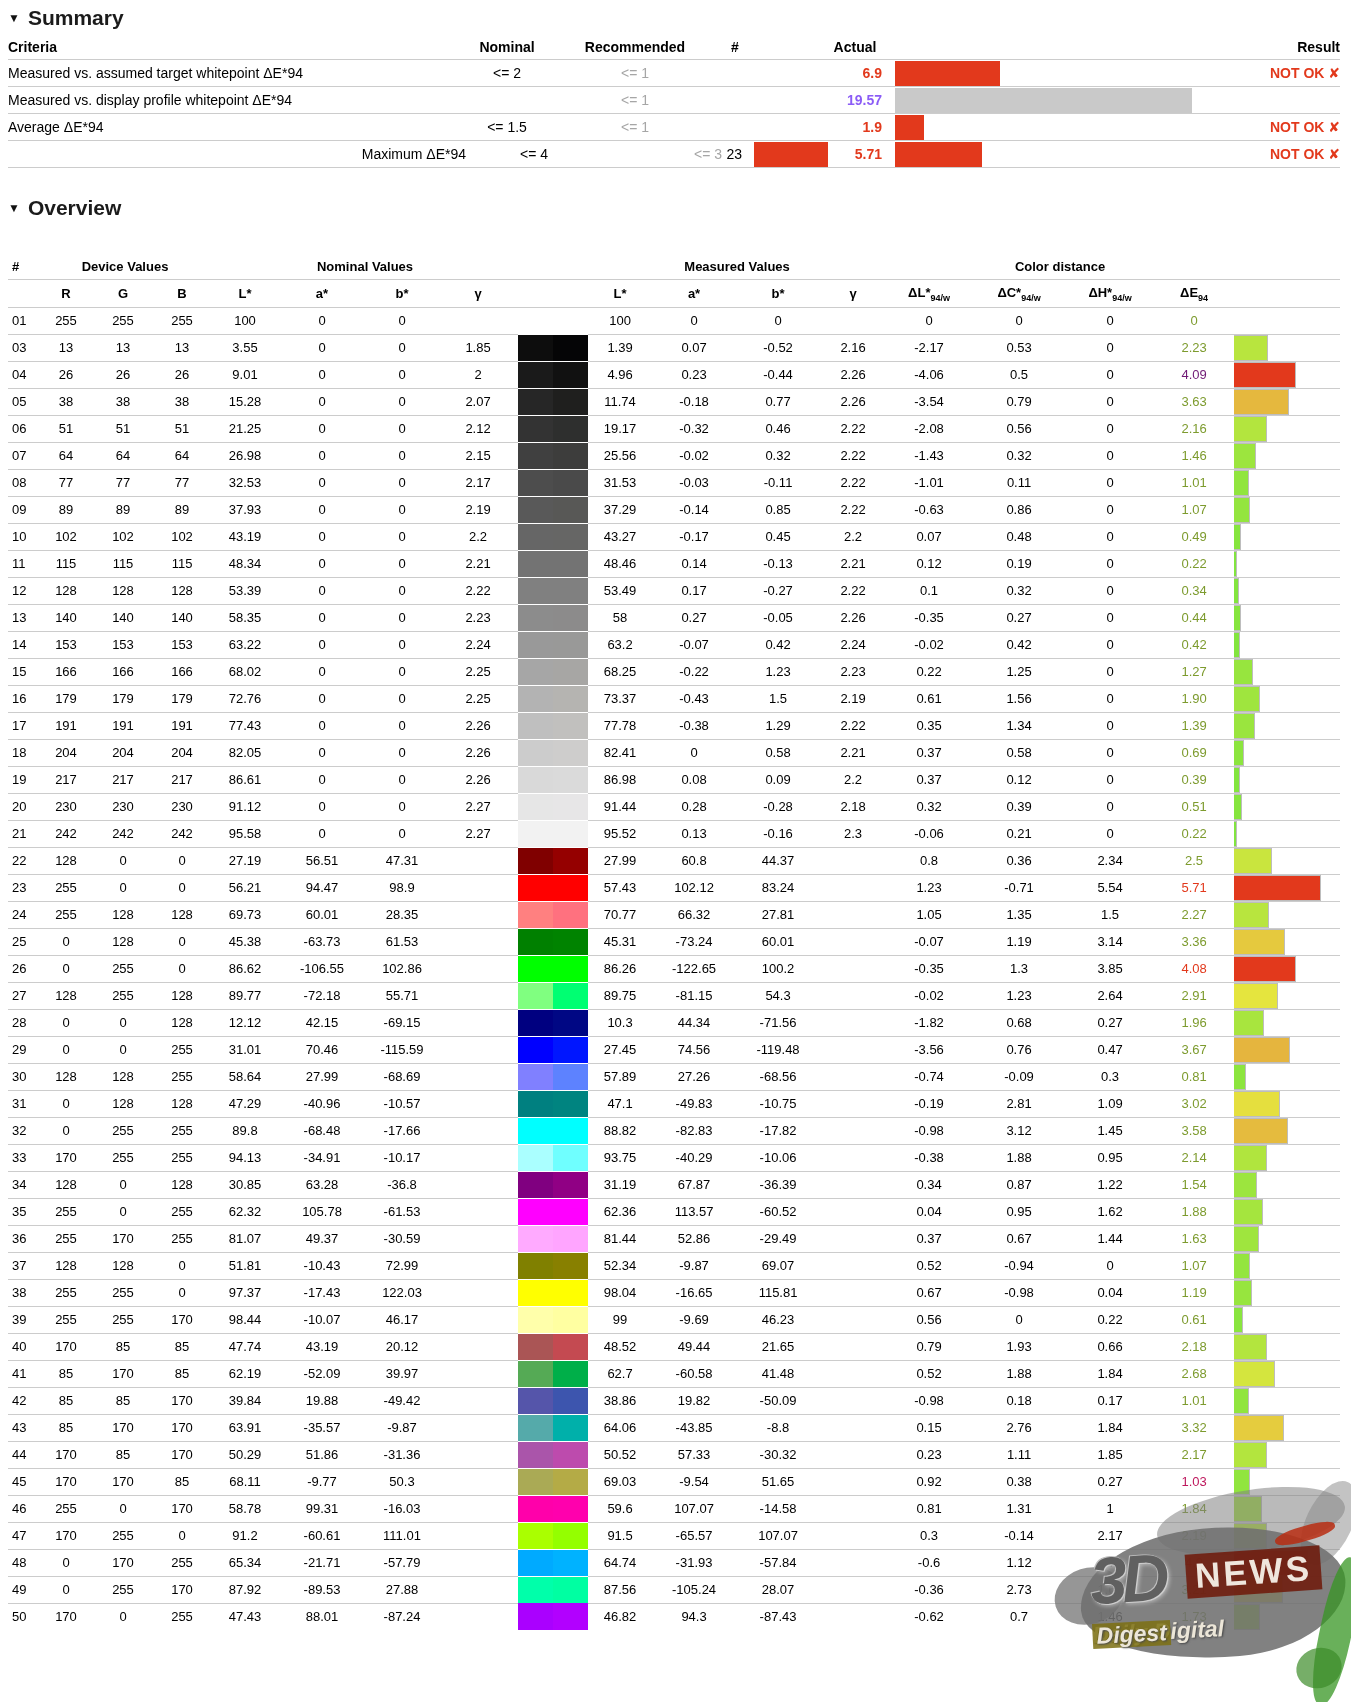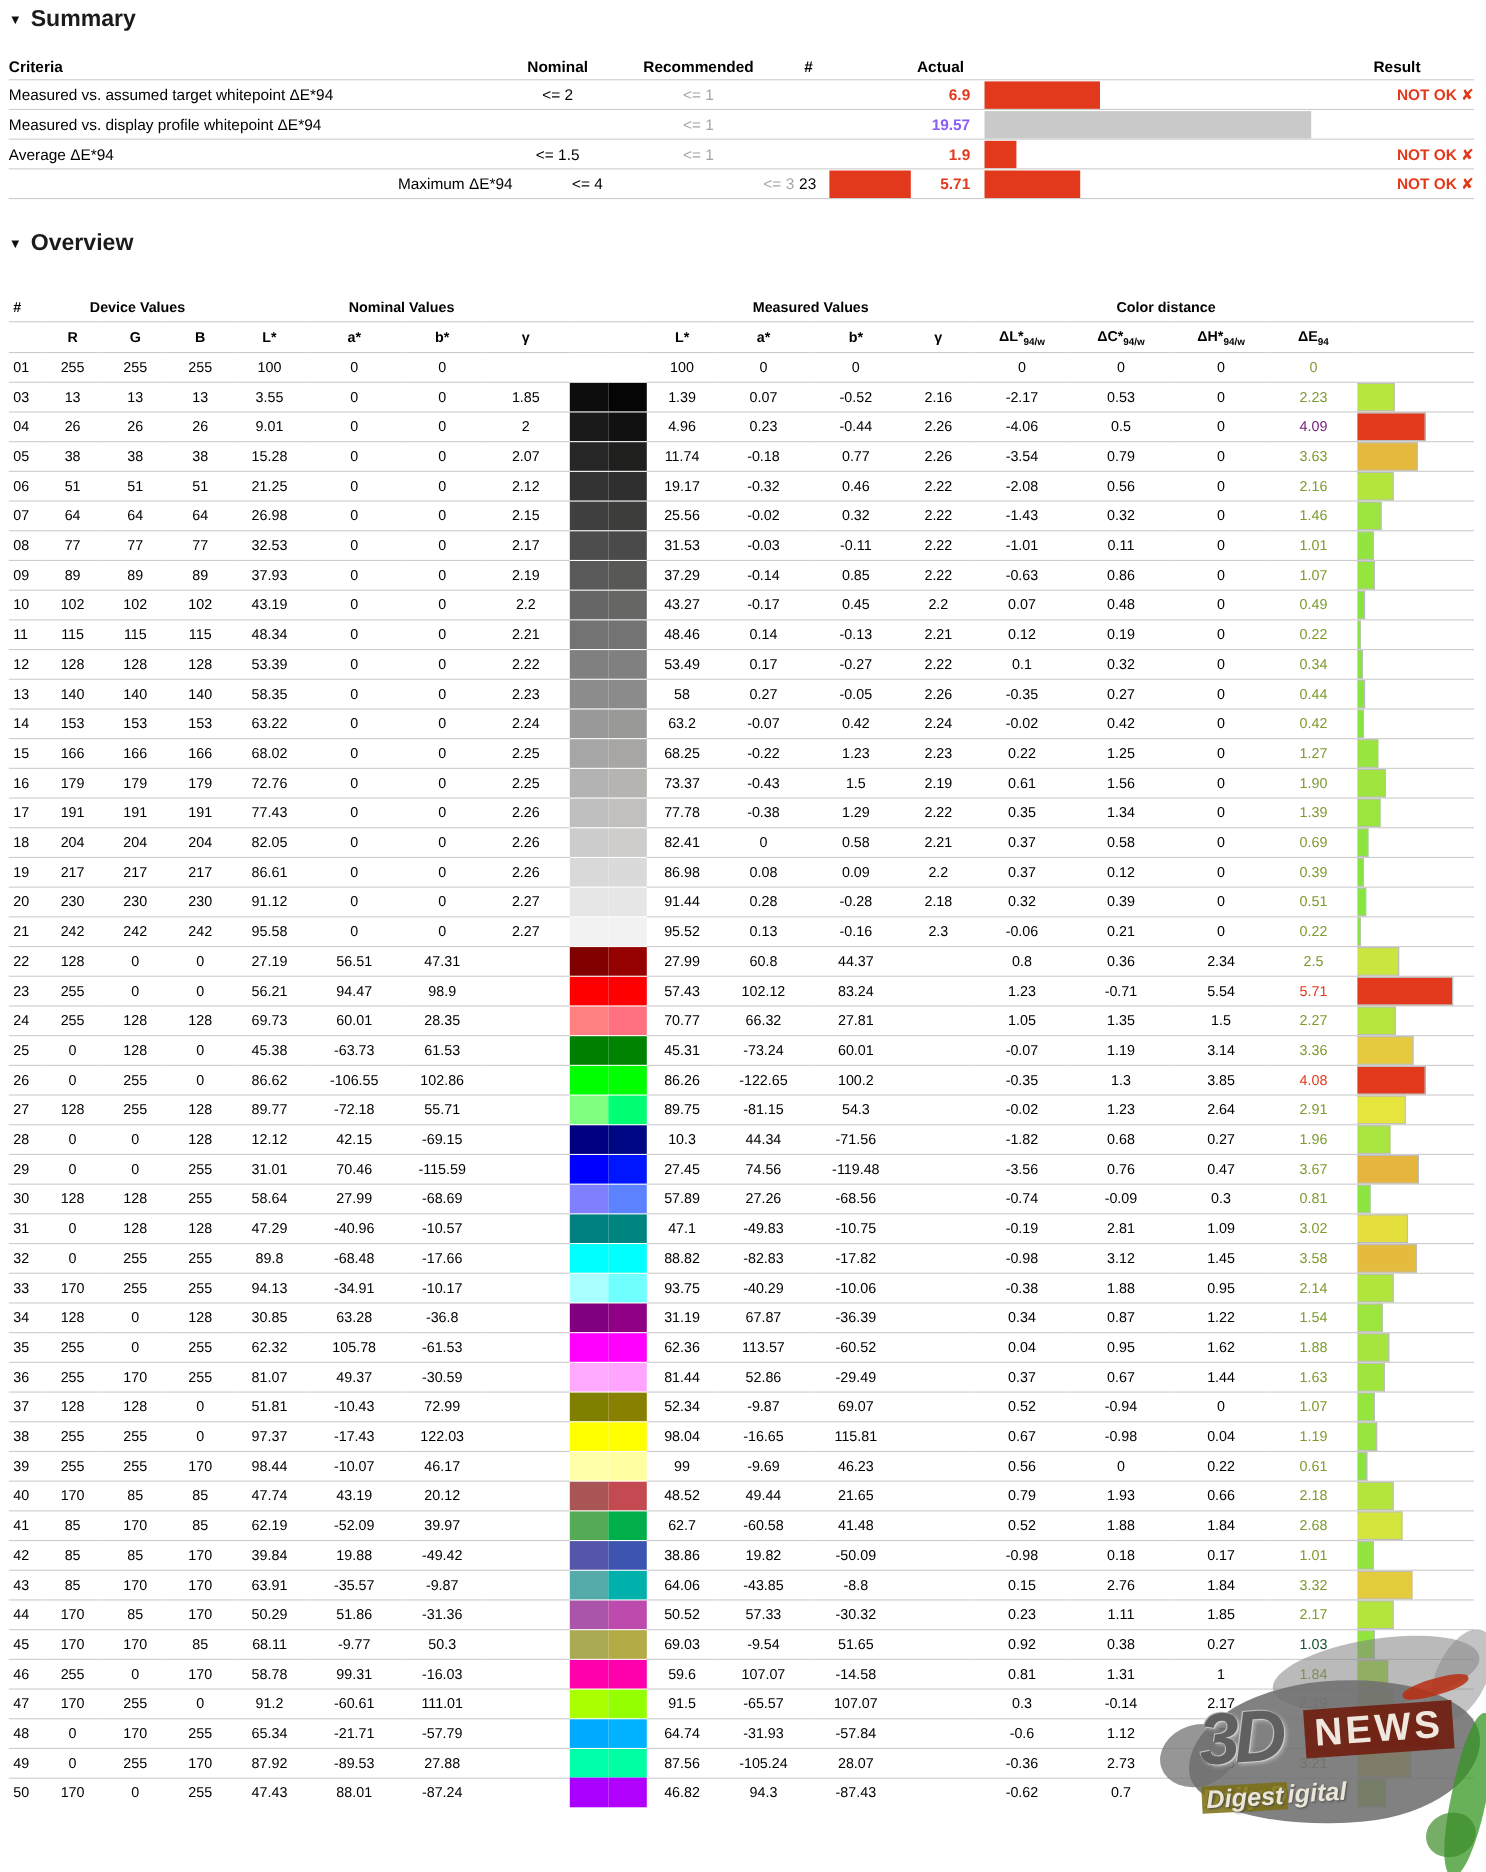--- a/index.html
+++ b/index.html
@@ -7,24 +7,24 @@
        font-family:"Liberation Sans","DejaVu Sans",sans-serif;color:#000;}
   .page{padding:4px 0 0 8px;position:relative;}
 
   
   .section-title{font-size:21px;font-weight:bold;color:#1b1b1b;display:flex;align-items:center;gap:8px;height:28px;}
   .tri{font-size:12px;color:#111;}
 
   
   table{border-collapse:collapse;table-layout:fixed;}
   th,td{padding:0;font-size:13px;}
-  .summary{width:1332px;margin-top:16px;}
+  .summary{width:1332px;margin-top:3px;}
   .summary th{font-size:14px;font-weight:bold;text-align:center;height:24px;border-bottom:1px solid #ccc;}
   .summary th.h-criteria{text-align:left;}
-  .summary th.h-result{}
+  .summary th.h-result{text-align:right;}
   .summary td{height:26px;border-top:1px solid #ccc;font-size:14px;}
   .summary tbody tr:first-child td{border-top:none;}
   .summary tbody tr:last-child td{border-bottom:1px solid #ccc;text-align:right;}
   .summary td.c-criteria{text-align:left;}
   .summary td.c-nominal{text-align:center;}
   .summary td.c-recommended{text-align:center;color:#a6a6a6;}
   .summary td.c-hash{text-align:right;padding-right:6px;}
   .summary td.c-actual{text-align:right;padding-right:4px;font-weight:bold;}
   .summary td.c-actual.val-neutral{font-weight:bold;color:#8b5cf6;}
   .summary td.c-actual.val-fail{color:#e2391c;}
@@ -1395,21 +1395,21 @@
               <div class="sw-r" style="background: rgb(180, 171, 70);"></div>
             </div>
     </td>
     <td>69.03</td>
     <td>-9.54</td>
     <td>51.65</td>
     <td></td>
     <td>0.92</td>
     <td>0.38</td>
     <td>0.27</td>
-    <td class="de de-ok" style="color: #14532d;">1.03</td>
+    <td class="de de-ok" style="color: #be185d;">1.03</td>
     <td class="barcell">
             <div class="debar" style="display: block; width: 16px; background: rgb(145, 229, 62);"></div>
           </td>
   </tr>
         <tr>
     <td class="c-n">46</td>
     <td>255</td>
     <td>0</td>
     <td>170</td>
     <td>58.78</td>

